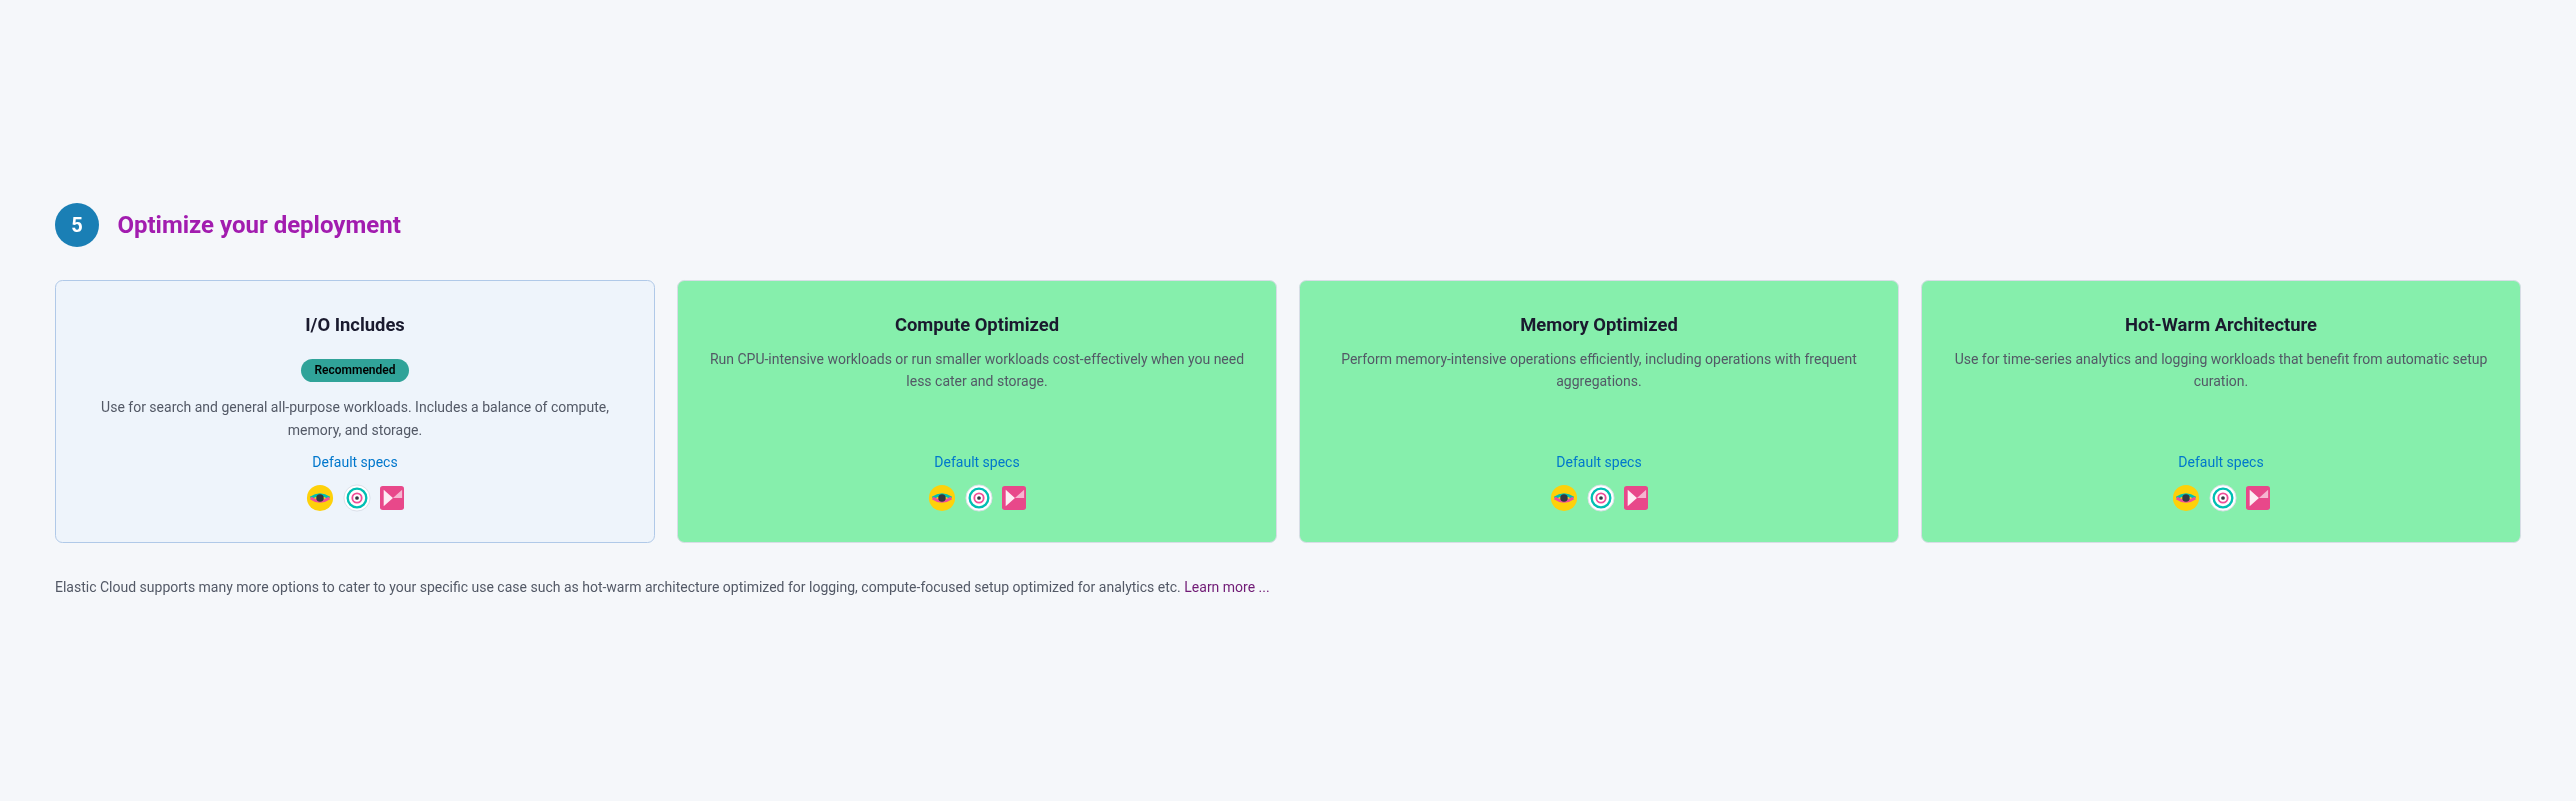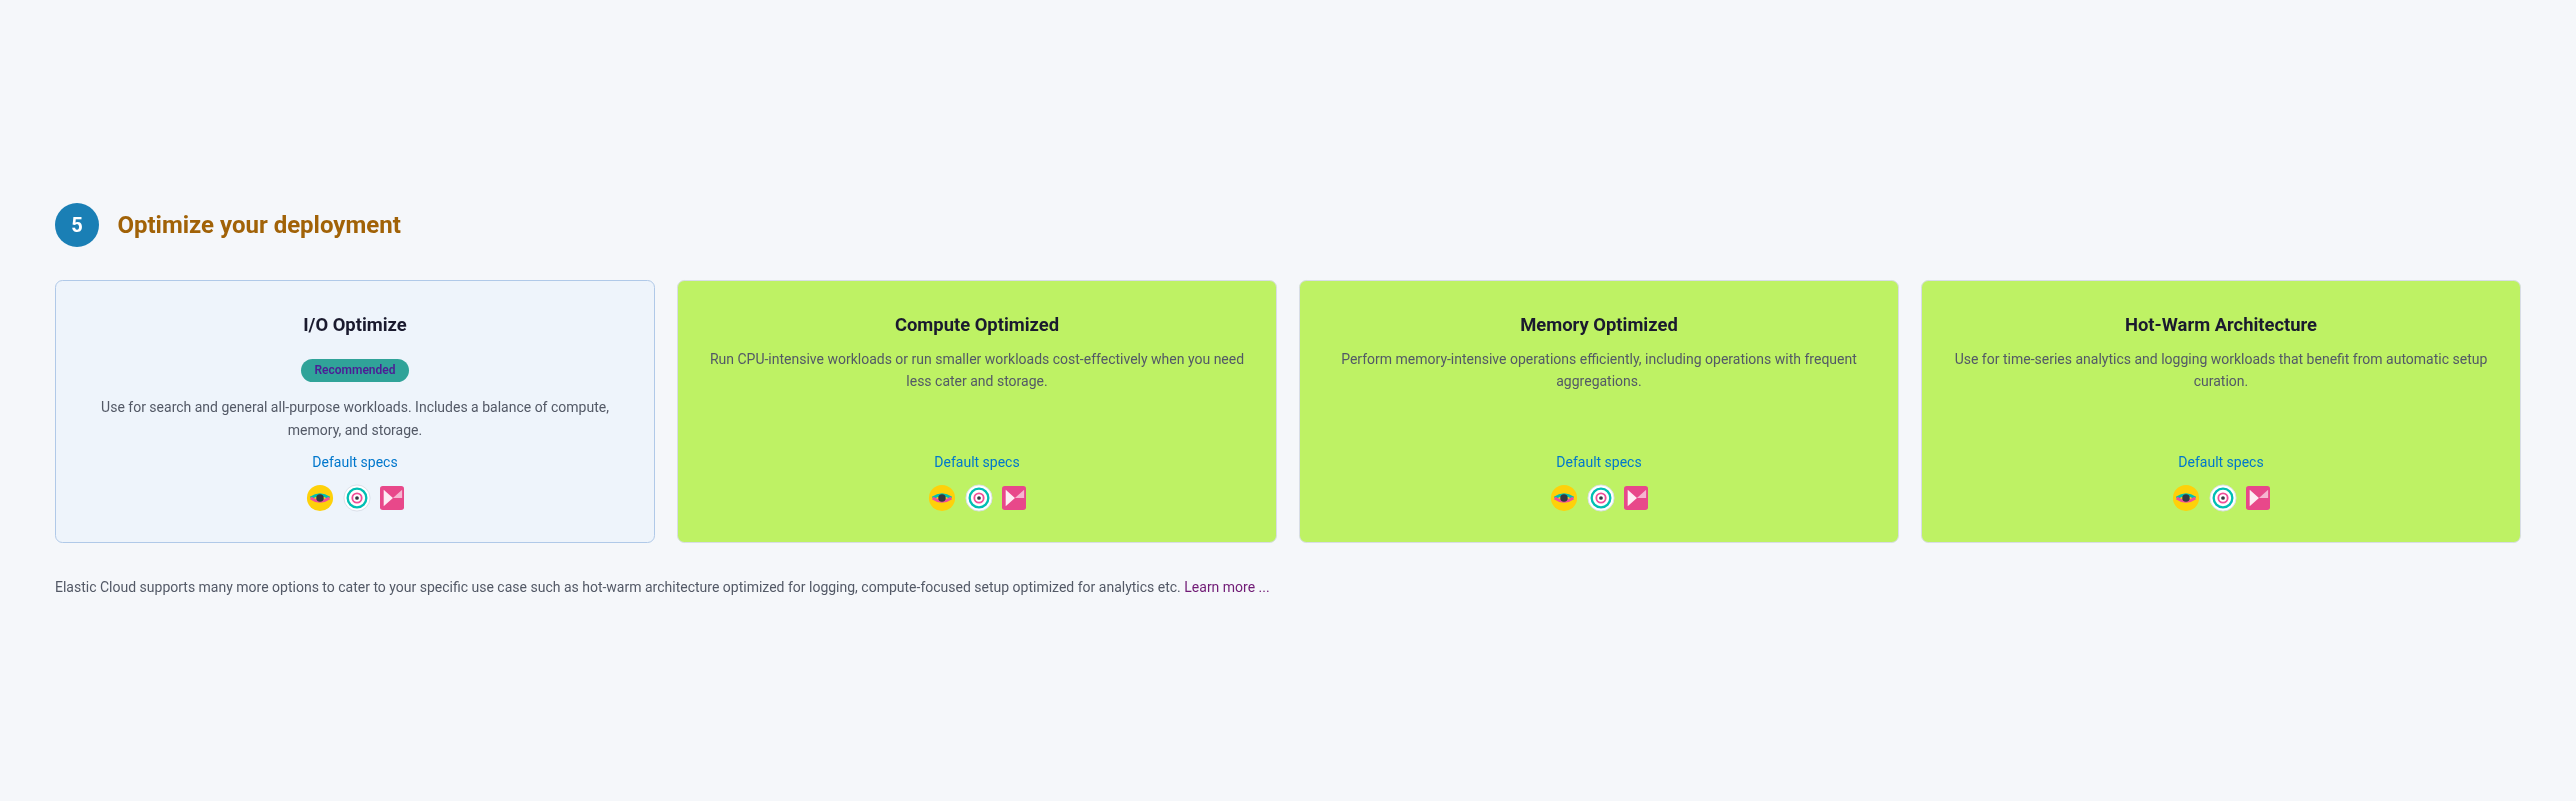--- a/index.html
+++ b/index.html
@@ -36,31 +36,31 @@
       font-weight: 700;
       display: flex;
       align-items: center;
       justify-content: center;
       flex-shrink: 0;
     }
 
     .step-title {
       font-size: 24px;
       font-weight: 700;
-      color: #a16207;
+      color: #a21caf;
     }
 
     .cards-row {
       display: flex;
       gap: 22px;
       margin-bottom: 33px;
     }
 
     .card {
-      background: #bef264;
+      background: #86efac;
       border: 1.8px solid #d8dde6;
       border-radius: 7.4px;
       padding: 33px 29.5px 29.5px;
       flex: 1;
       display: flex;
       flex-direction: column;
       align-items: center;
       text-align: center;
       cursor: pointer;
       transition: border-color 0.2s;
@@ -73,21 +73,21 @@
 
     .card-title {
       font-size: 18.4px;
       font-weight: 700;
       color: #1a1a2e;
       margin-bottom: 13px;
     }
 
     .badge-recommended {
       background: #30a399;
-      color: #4c1d95;
+      color: #000000;
       font-size: 12px;
       font-weight: 600;
       padding: 4.6px 13px;
       border-radius: 18.4px;
       margin-bottom: 14.7px;
       display: inline-block;
       margin-top: 11px;
     }
 
     .card-description {
@@ -148,21 +148,21 @@
 <div>
 
   <div class="step-header">
     <div class="step-number">5</div>
     <h2 class="step-title">Optimize your deployment</h2>
   </div>
 
   <div class="cards-row">
 
     <div class="card selected">
-      <div class="card-title">I/O Optimize</div>
+      <div class="card-title">I/O Includes</div>
       <span class="badge-recommended">Recommended</span>
       <p class="card-description">Use for search and general all-purpose workloads. Includes a balance of compute, memory, and storage.</p>
       <a class="default-specs-link" href="#">Default specs</a>
       <div class="card-icons">
 
         <svg class="icon-elastic" viewBox="0 0 30 30" xmlns="http://www.w3.org/2000/svg">
           <circle cx="15" cy="15" r="14" fill="#FED10A"></circle>
           <path d="M5 15 Q15 8 25 15" stroke="#00BFB3" stroke-width="3" fill="none"></path>
           <path d="M5 15 Q15 22 25 15" stroke="#F04E98" stroke-width="3" fill="none"></path>
           <circle cx="15" cy="15" r="4" fill="#343741"></circle>

